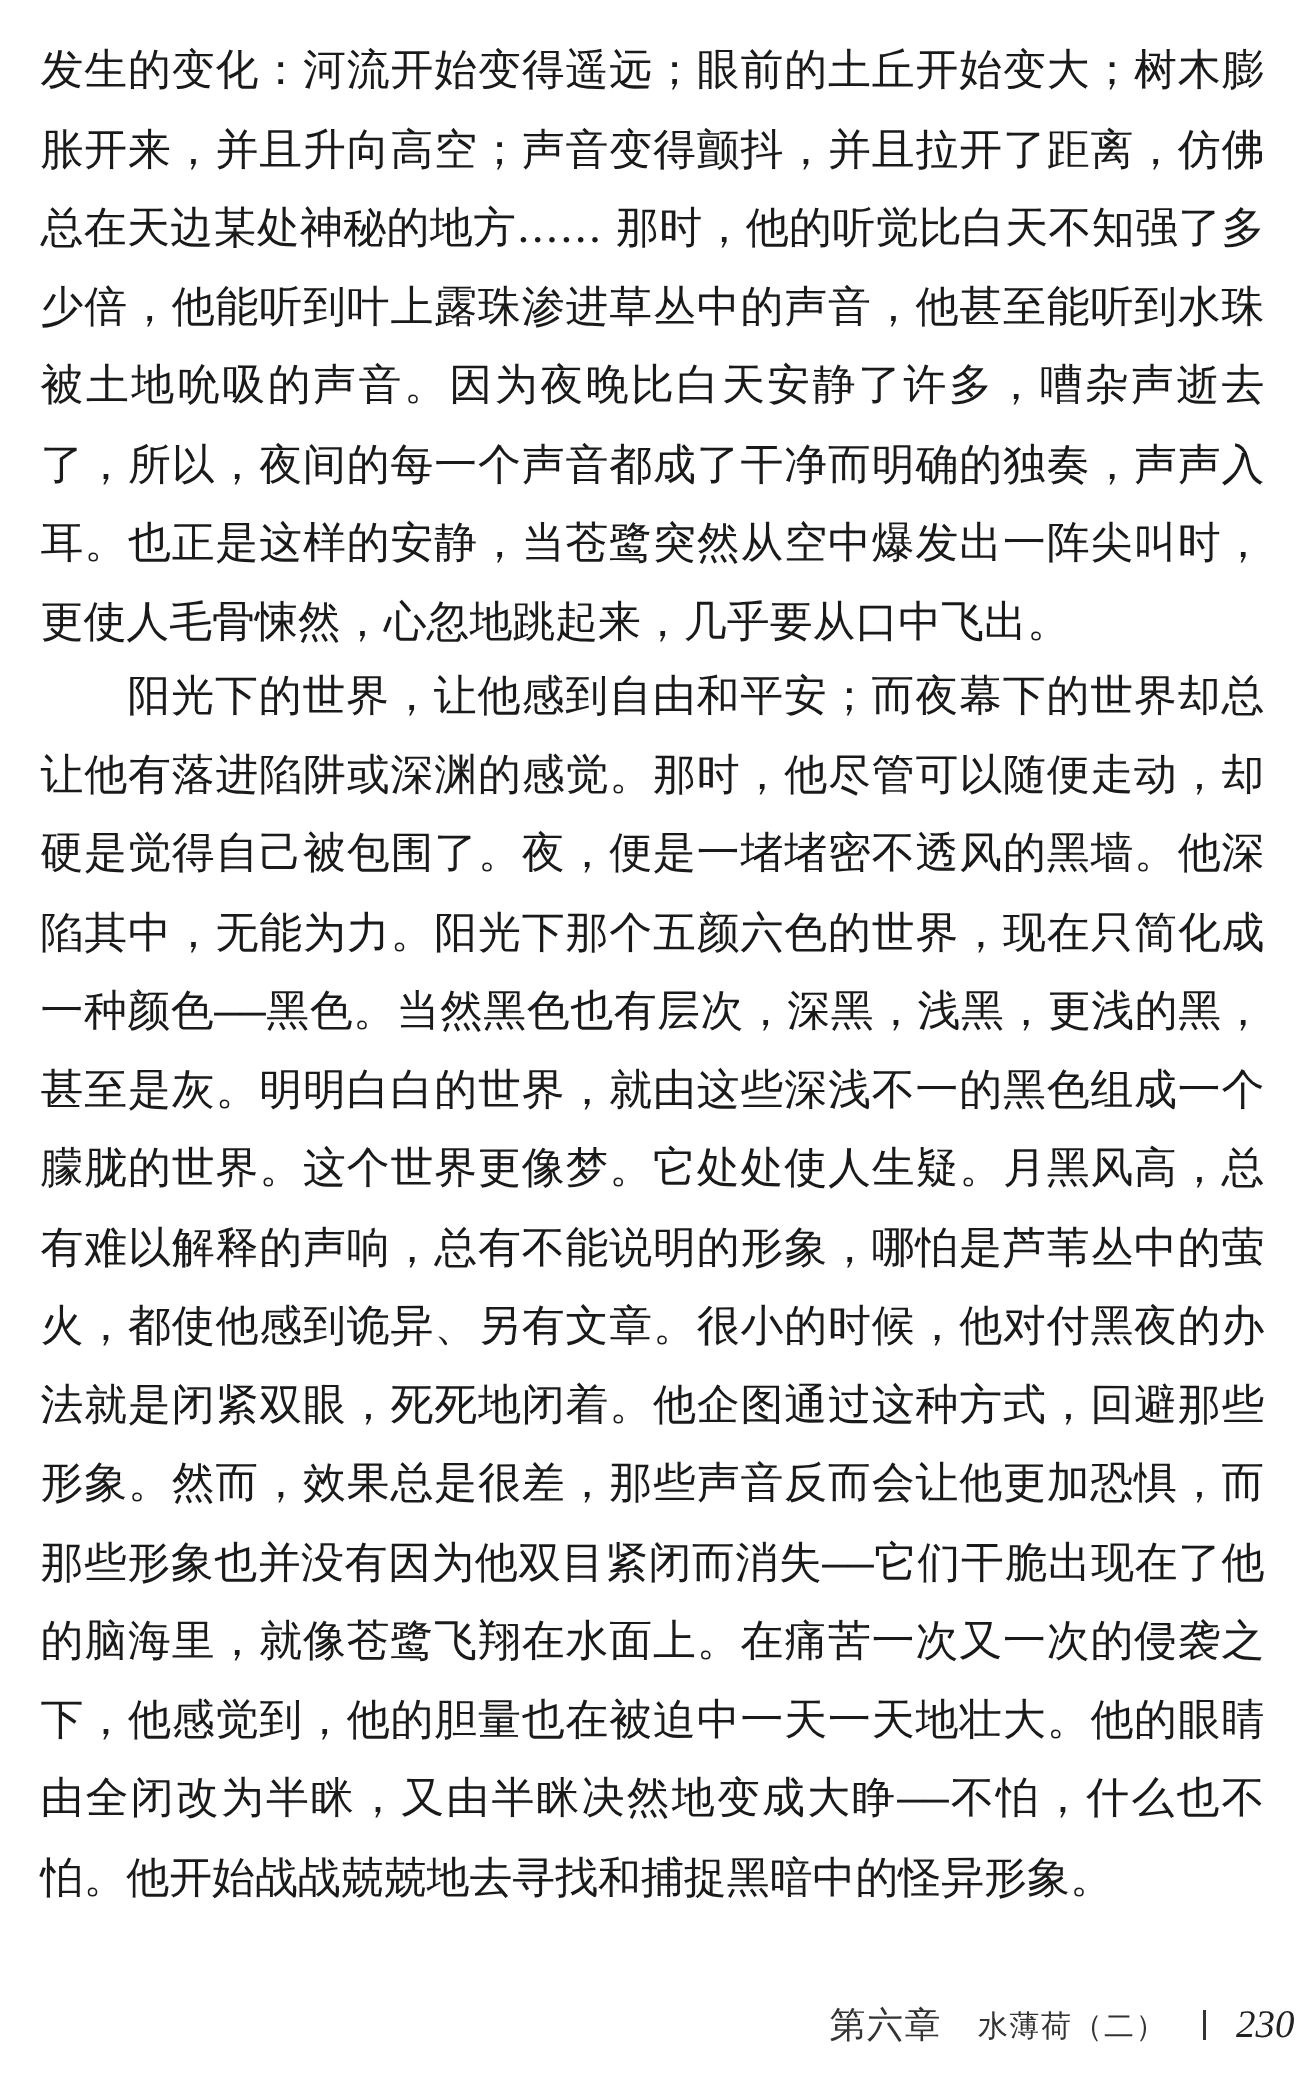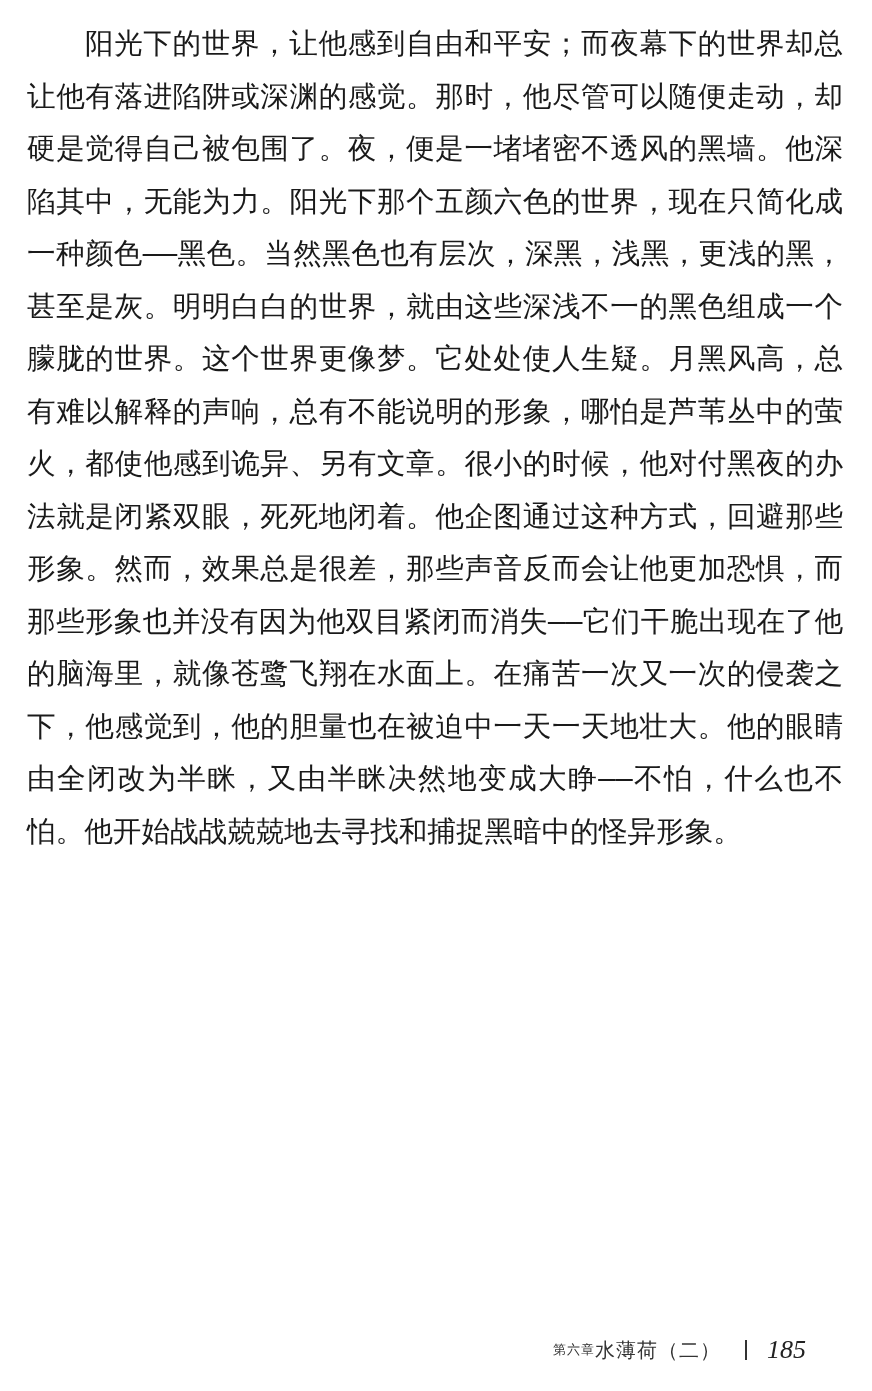--- a/index.html
+++ b/index.html
@@ -38,25 +38,26 @@
       position: absolute;
       left: 553px;
       top: 1332px;
       height: 36px;
       display: flex;
       align-items: center;
       font-family: "DejaVu Sans", "Liberation Sans", sans-serif;
       color: #333333;
     }
     .footer .chapter {
-      font-size: 13px;
+      font-size: 24px;
       letter-spacing: 1px;
     }
     .footer .title {
       font-size: 20px;
+      margin-left: 24px;
       letter-spacing: 1px;
     }
     .footer .divider {
       display: inline-block;
       width: 2px;
       height: 20px;
       background: #333333;
       margin-left: 24px;
       margin-right: 20px;
     }
@@ -64,21 +65,22 @@
       font-family: "Liberation Serif", "DejaVu Serif", serif;
       font-style: italic;
       font-size: 26px;
       color: #222222;
     }
   </style>
 </head>
 <body>
 
 <div class="page-body">
+  <p class="para">发生的变化：河流开始变得遥远；眼前的土丘开始变大；树木膨胀开来，并且升向高空；声音变得颤抖，并且拉开了距离，仿佛总在天边某处神秘的地方…… 那时，他的听觉比白天不知强了多少倍，他能听到叶上露珠渗进草丛中的声音，他甚至能听到水珠被土地吮吸的声音。因为夜晚比白天安静了许多，嘈杂声逝去了，所以，夜间的每一个声音都成了干净而明确的独奏，声声入耳。也正是这样的安静，当苍鹭突然从空中爆发出一阵尖叫时，更使人毛骨悚然，心忽地跳起来，几乎要从口中飞出。</p>
   <p class="para indent">阳光下的世界，让他感到自由和平安；而夜幕下的世界却总让他有落进陷阱或深渊的感觉。那时，他尽管可以随便走动，却硬是觉得自己被包围了。夜，便是一堵堵密不透风的黑墙。他深陷其中，无能为力。阳光下那个五颜六色的世界，现在只简化成一种颜色——黑色。当然黑色也有层次，深黑，浅黑，更浅的黑，甚至是灰。明明白白的世界，就由这些深浅不一的黑色组成一个朦胧的世界。这个世界更像梦。它处处使人生疑。月黑风高，总有难以解释的声响，总有不能说明的形象，哪怕是芦苇丛中的萤火，都使他感到诡异、另有文章。很小的时候，他对付黑夜的办法就是闭紧双眼，死死地闭着。他企图通过这种方式，回避那些形象。然而，效果总是很差，那些声音反而会让他更加恐惧，而那些形象也并没有因为他双目紧闭而消失——它们干脆出现在了他的脑海里，就像苍鹭飞翔在水面上。在痛苦一次又一次的侵袭之下，他感觉到，他的胆量也在被迫中一天一天地壮大。他的眼睛由全闭改为半眯，又由半眯决然地变成大睁——不怕，什么也不怕。他开始战战兢兢地去寻找和捕捉黑暗中的怪异形象。</p>
 </div>
 
 <div class="footer">
   <span class="chapter">第六章</span>
   <span class="title">水薄荷（二）</span>
   <span class="divider"></span>
-  <span class="page-number">185</span>
+  <span class="page-number">230</span>
 </div>
 
 </body></html>

